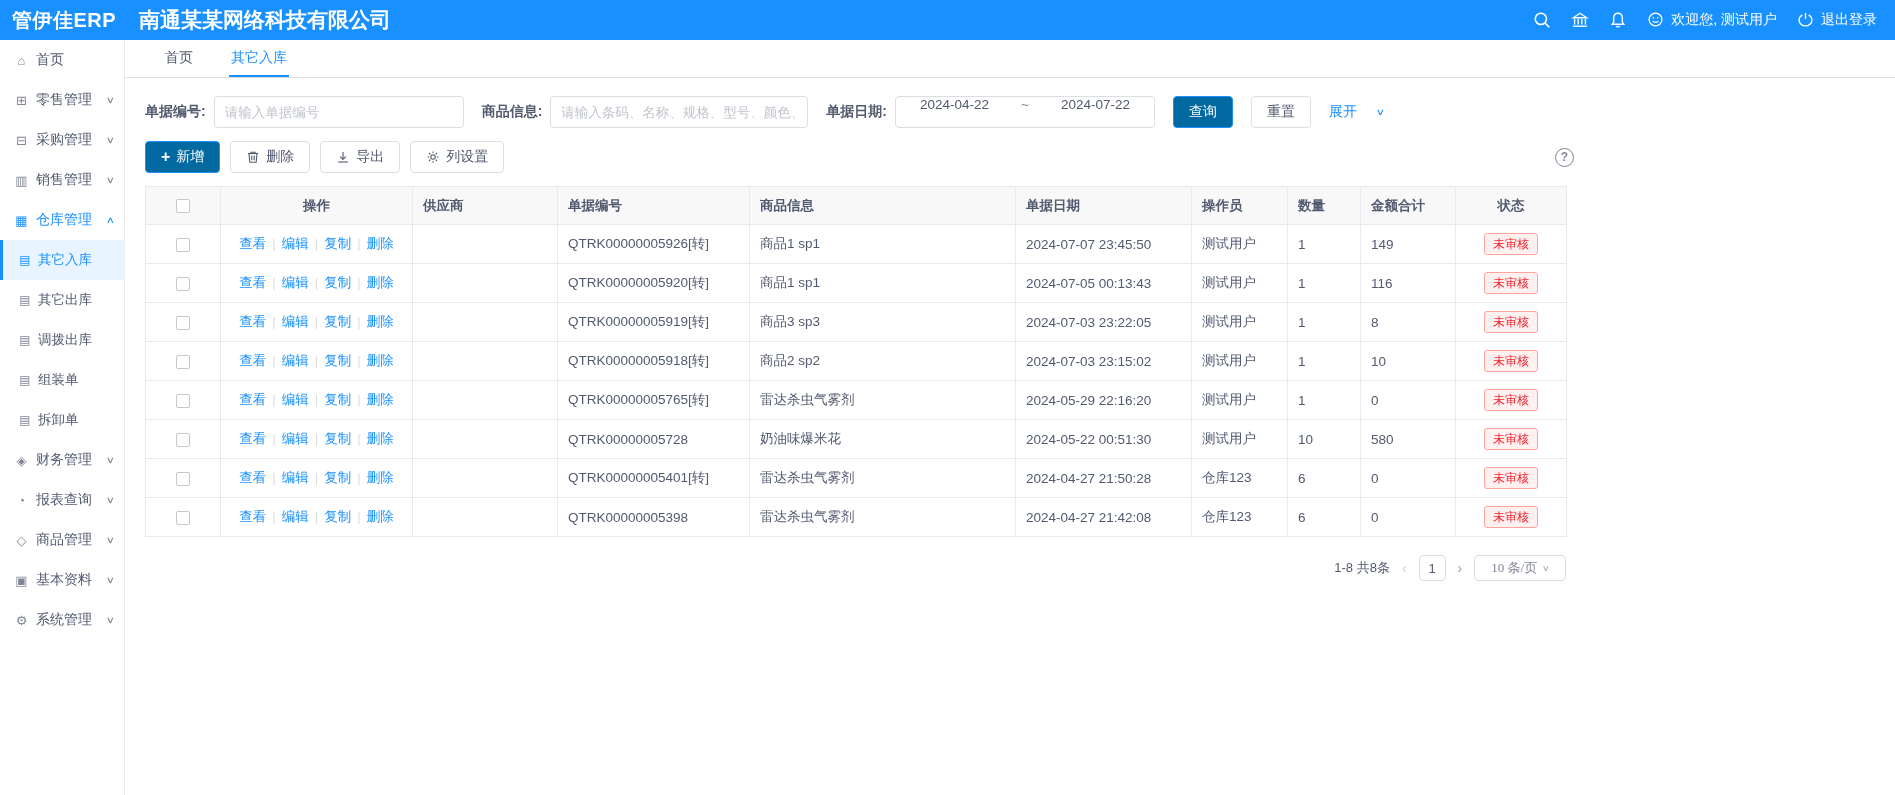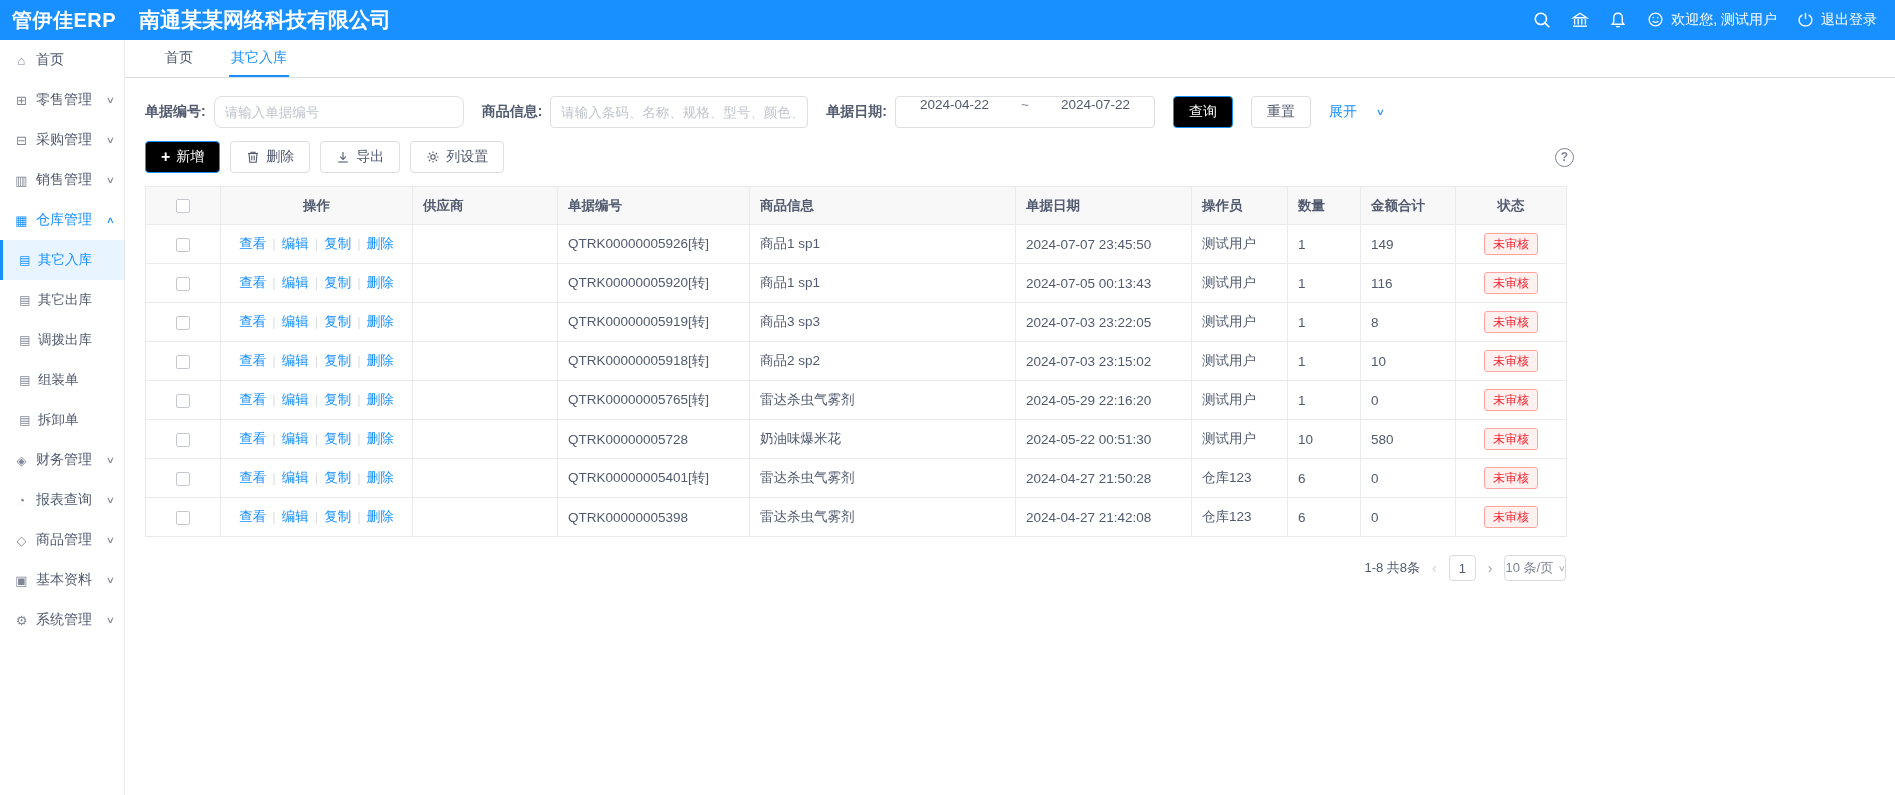--- a/index.html
+++ b/index.html
@@ -37,26 +37,26 @@
   .tab { display:flex; align-items:center; font-size:14px; color:#515a6e; cursor:pointer; border-bottom:2px solid transparent; padding:0 2px; }
   .tab.active { color:#1890ff; border-bottom-color:#1890ff; }
 
   
   .content { padding:18px 0 0 20px; width:1461px; }
   .filter-row { display:flex; align-items:center; gap:18px; }
   .filter-group { display:flex; align-items:center; }
   .filter-label { font-weight:600; color:#515a6e; margin-right:8px; white-space:nowrap; }
   .input { height:32px; border:1px solid #dcdee2; border-radius:4px; padding:0 10px; font-size:13.5px; color:#515a6e; outline:none; font-family:inherit; }
   .input::placeholder { color:#c0c4cc; }
-  .input.bill-no { width:250px;border-radius:8px; }
+  .input.bill-no { width:250px; }
   .input.product { width:258px; }
   .date-range { width:260px; height:32px; border:1px solid #dcdee2; border-radius:4px; display:flex; align-items:flex-start; justify-content:space-around; font-size:13.5px; color:#515a6e; cursor:pointer; padding:0 8px; }
   .date-sep { color:#808695; }
   .btn { height:32px; padding:0 15px; border:1px solid #dcdee2; background:#fff; color:#515a6e; border-radius:4px; font-size:14px; display:inline-flex; align-items:center; gap:6px; cursor:pointer; font-family:inherit; white-space:nowrap; }
-  .btn.primary { background:#000000; border-color:#1890ff; color:#fff; }
+  .btn.primary { background:#0369a1; border-color:#1890ff; color:#fff; }
   .btn .b-icon { display:inline-flex; }
   .btn .b-icon svg { width:14px; height:14px; }
   .plus-glyph { font-size:16px; font-weight:bold; line-height:1; }
   .expand-link { color:#1890ff; display:inline-flex; align-items:center; gap:20px; cursor:pointer; font-size:14px; }
   .expand-link .caret { font-size:9px; transform:scaleX(1.4); }
 
   .toolbar-row { display:flex; align-items:center; gap:10px; margin-top:13px; }
   .help-circle { margin-left:auto; margin-right:12px; width:19px; height:19px; border:1.5px solid #808695; border-radius:50%; color:#808695; font-size:12px; font-weight:bold; display:flex; align-items:center; justify-content:center; cursor:pointer; }
 
   
@@ -68,21 +68,21 @@
   .checkbox { display:inline-block; width:14px; height:14px; border:1px solid #c5c8ce; border-radius:2px; background:#fff; vertical-align:middle; cursor:pointer; }
   .op-link { color:#1890ff; cursor:pointer; text-decoration:none; }
   .op-sep { color:#dcdee2; margin:0 6px; }
   .status-badge { display:inline-block; padding:2px 8px; font-size:12px; color:#f5222d; background:#fff1f0; border:1px solid #ffa39e; border-radius:3px; line-height:16px; }
 
   
   .pagination { width:1421px; display:flex; justify-content:flex-end; align-items:center; gap:10px; margin-top:18px; font-size:13px; color:#515a6e; }
   .pg-arrow { color:#ccd0d6; font-size:14px; cursor:pointer; padding:0 2px; }
   .pg-arrow.next { color:#9aa0a8; }
   .pg-page { min-width:27px; height:26px; border:1px solid #d9dce1; border-radius:4px; display:flex; align-items:center; justify-content:center; cursor:pointer; background:#fff; }
-  .pg-size { height:26px; border:1px solid #d9dce1; border-radius:4px; display:flex; align-items:center; gap:6px; padding:0 0; cursor:pointer; color:#808695; background:#fff; }
+  .pg-size { height:26px; border:1px solid #d9dce1; border-radius:4px; display:flex; align-items:center; gap:6px; padding:0 16px; cursor:pointer; color:#808695; background:#fff;font-family:Liberation Serif, serif; }
   .pg-size .caret { font-size:8px; transform:scaleX(1.4); color:#b0b4ba; }
 </style>
 </head>
 <body>
 
 <div class="header">
   <div class="logo">管伊佳ERP</div>
   <div class="company">南通某某网络科技有限公司</div>
   <div class="header-right">
     <span class="h-icon">

